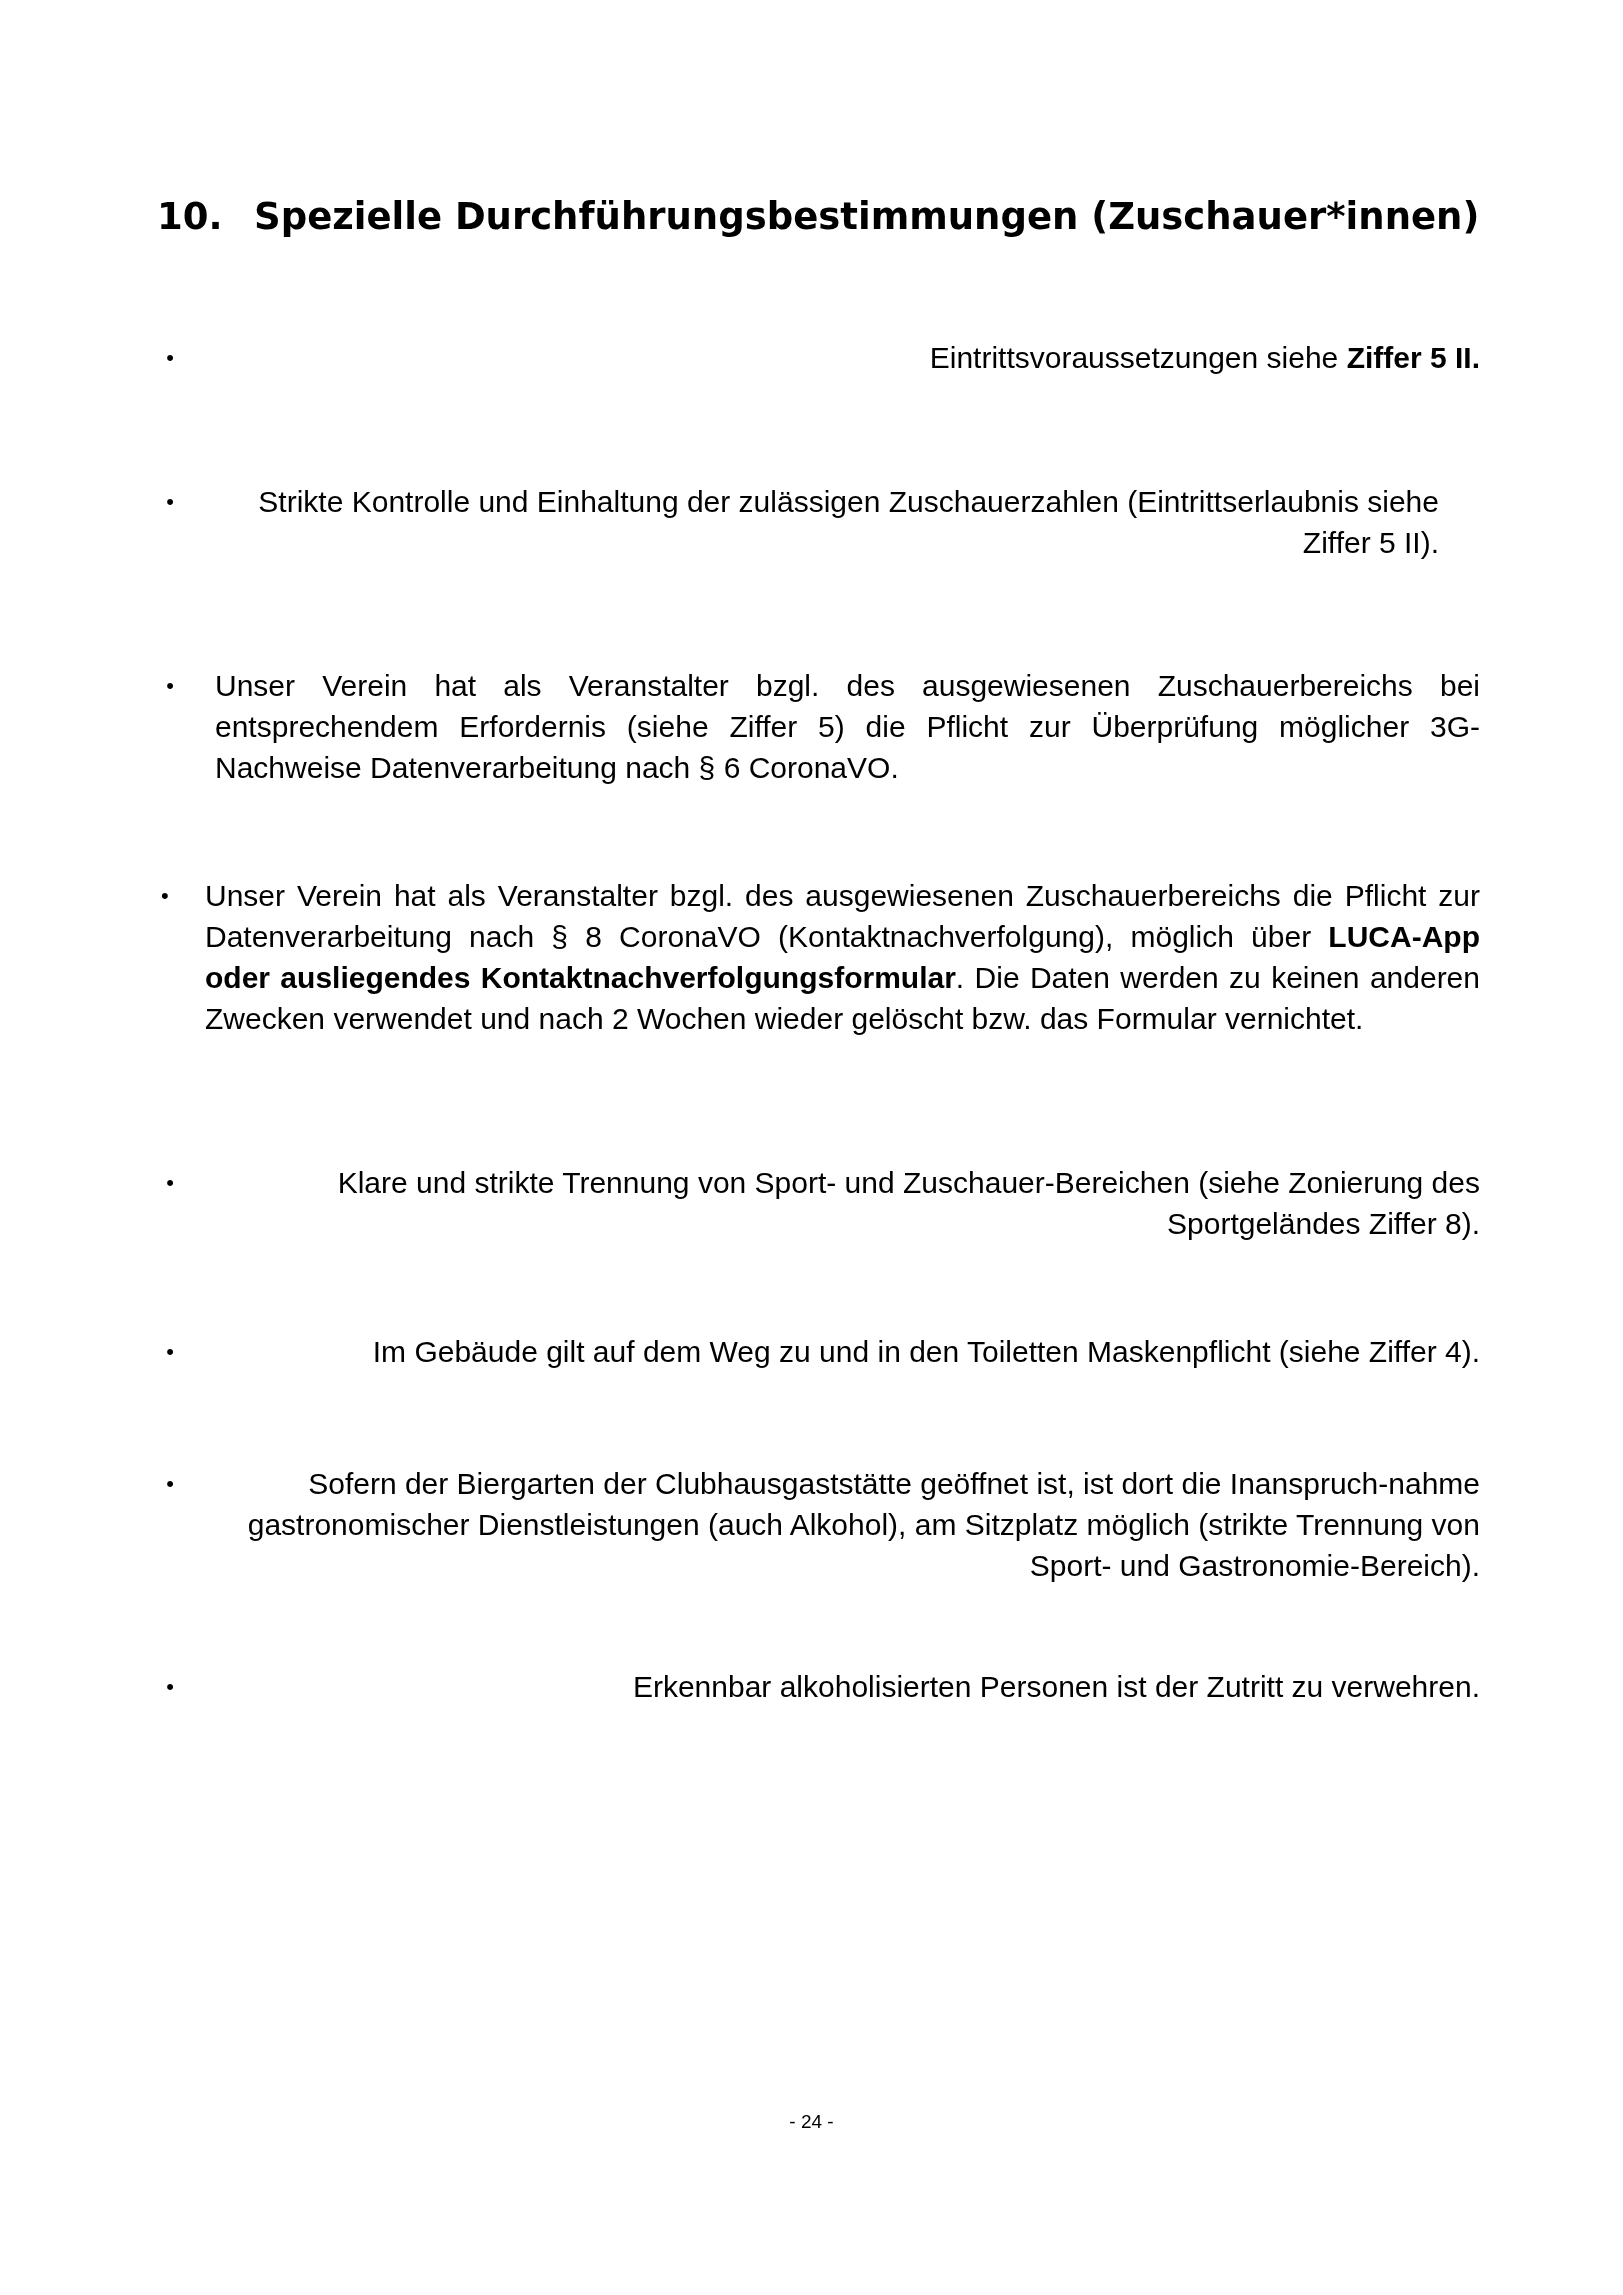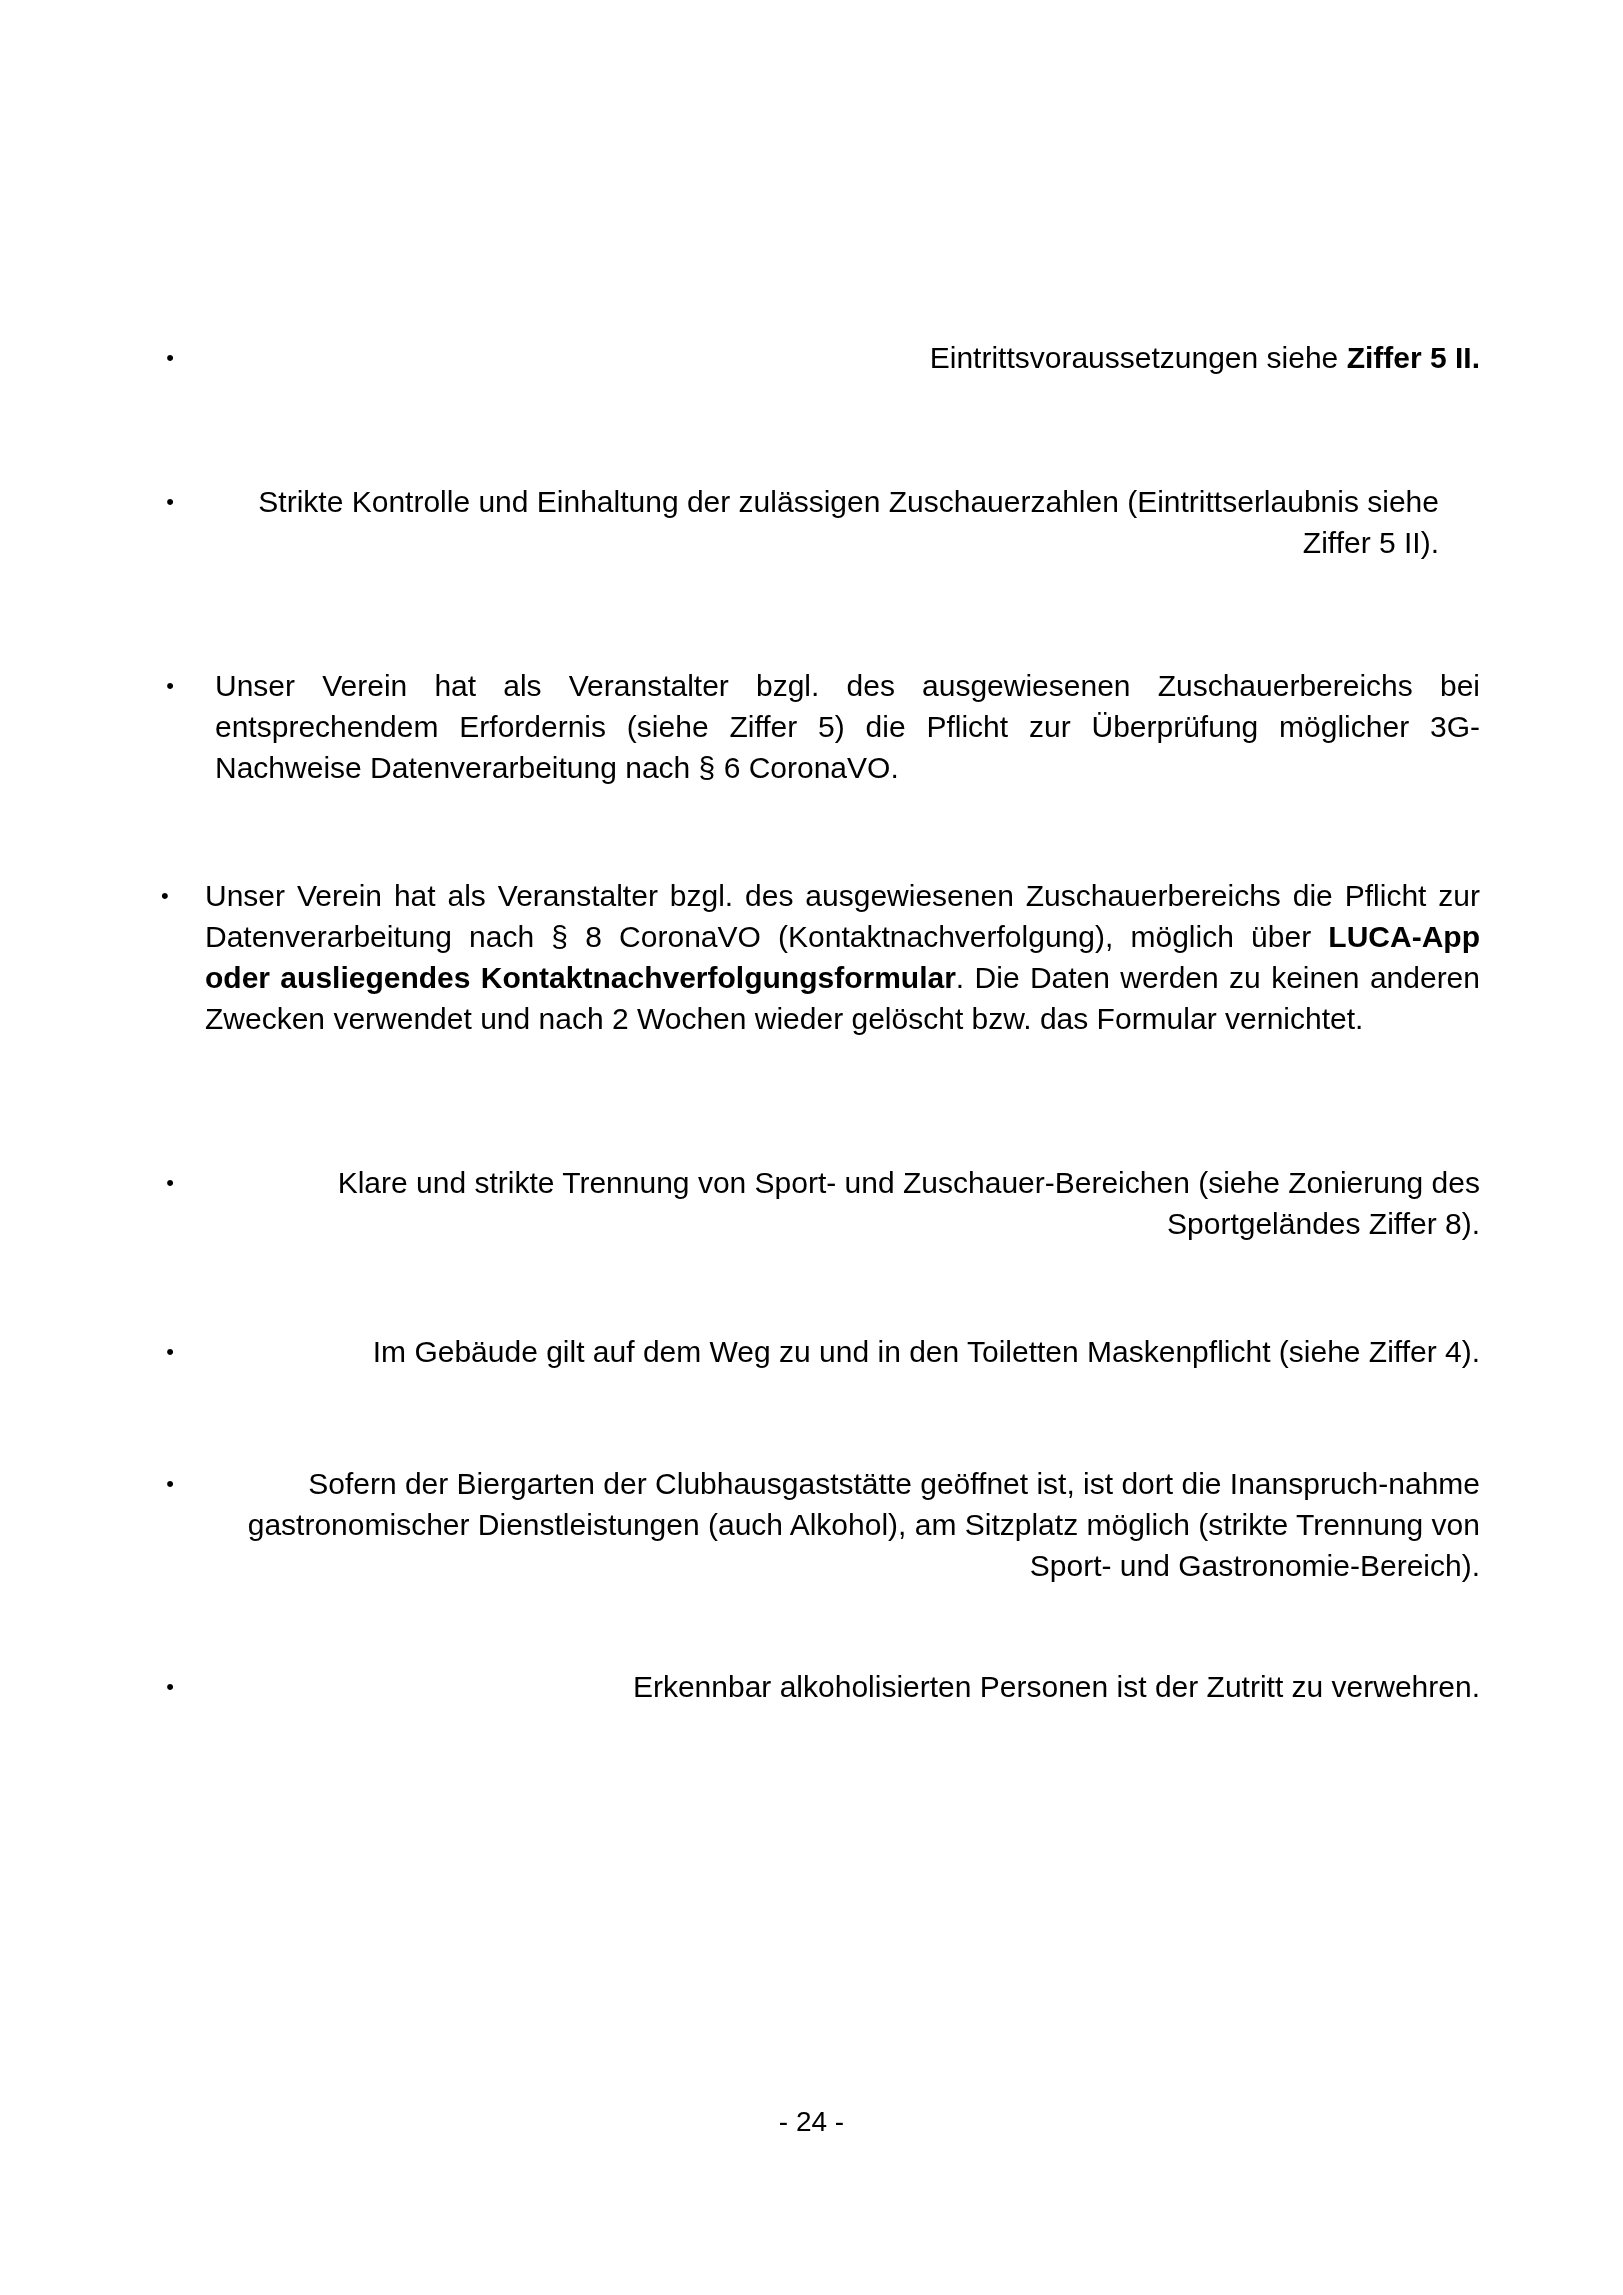--- a/index.html
+++ b/index.html
@@ -19,28 +19,31 @@
       position: absolute; left: 0; top: 0; width: 26px; text-align: center;
       font-size: 22px; line-height: 41px;
     }
     .text { position: absolute; left: 58px; right: 0; top: 0; text-align: justify; }
     .text.nojust { text-align: right; }
     .text b { font-weight: bold; }
     .item4 .text { left: 48px; }
     .item4 .bullet { left: -5.2px; }
     .footer {
       position: absolute; left: 0; width: 1623px; top: 2109px; text-align: center;
-      font-family: "Liberation Sans", sans-serif; font-size: 28px; line-height: 26px;
+      font-family: "Liberation Sans", sans-serif; font-size: 19px; line-height: 26px;
     }
   </style>
 </head>
 <body>
 
 <div class="page">
 
+  <div class="heading">
+    <span class="num">10.</span><span>Spezielle Durchführungsbestimmungen (Zuschauer*innen)</span>
+  </div>
 
   <div class="item" style="top:337px;">
     <span class="bullet">•</span>
     <div class="text nojust">
       <span>Eintrittsvoraussetzungen siehe </span><b>Ziffer 5 II.</b>
     </div>
   </div>
 
   <div class="item" style="top:481px; width:1282px;">
     <span class="bullet">•</span>

